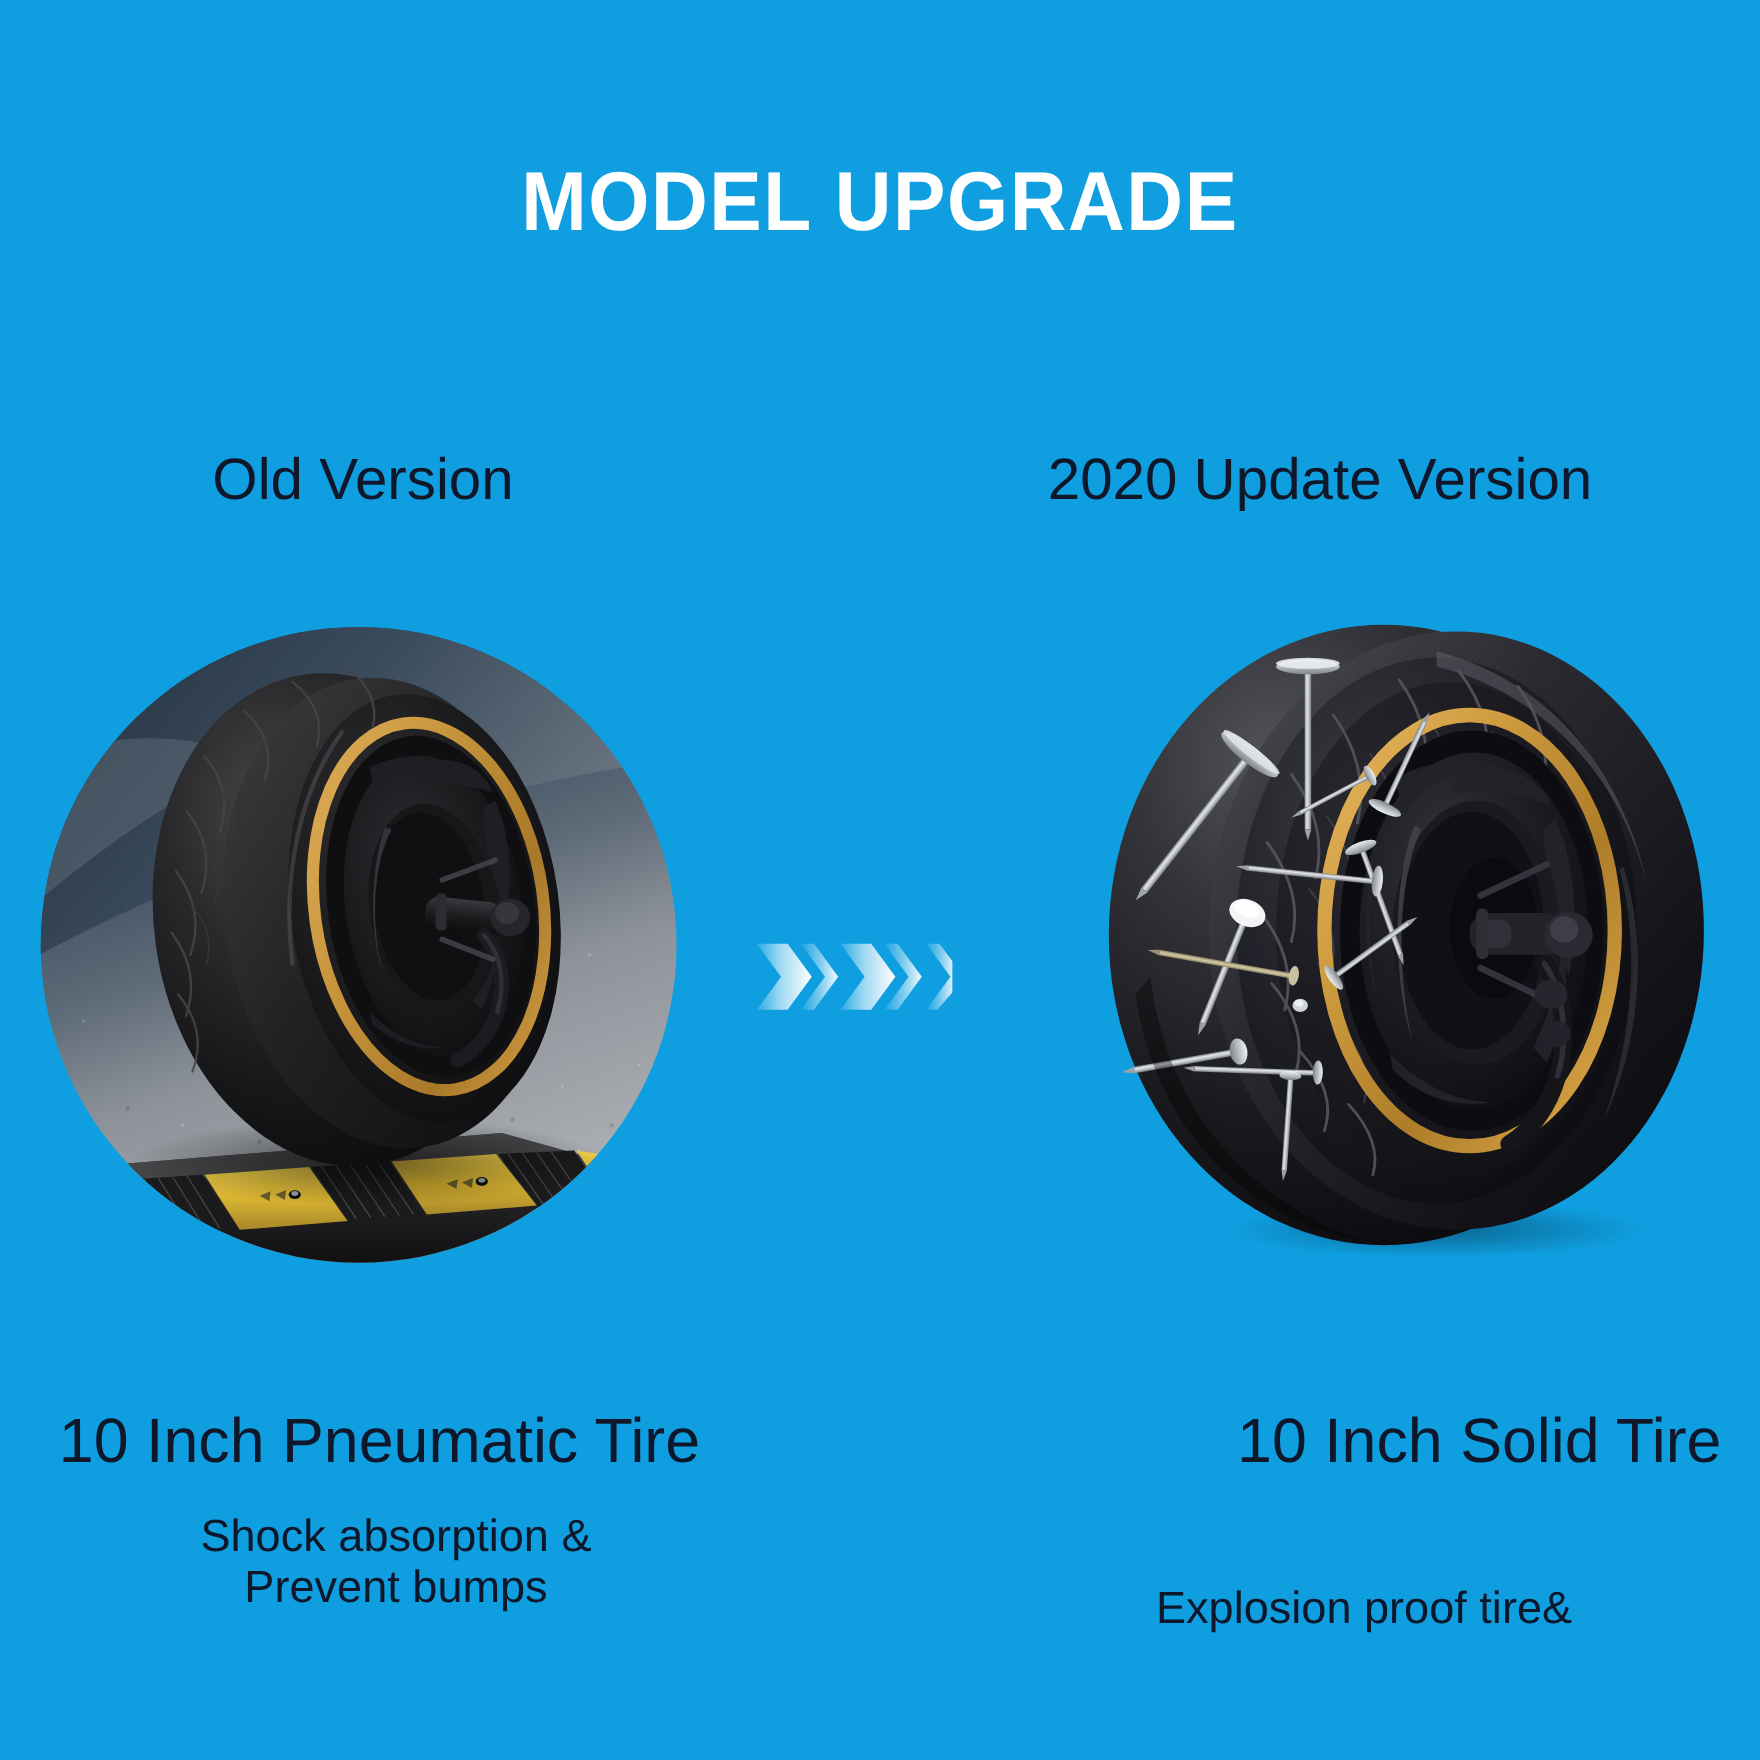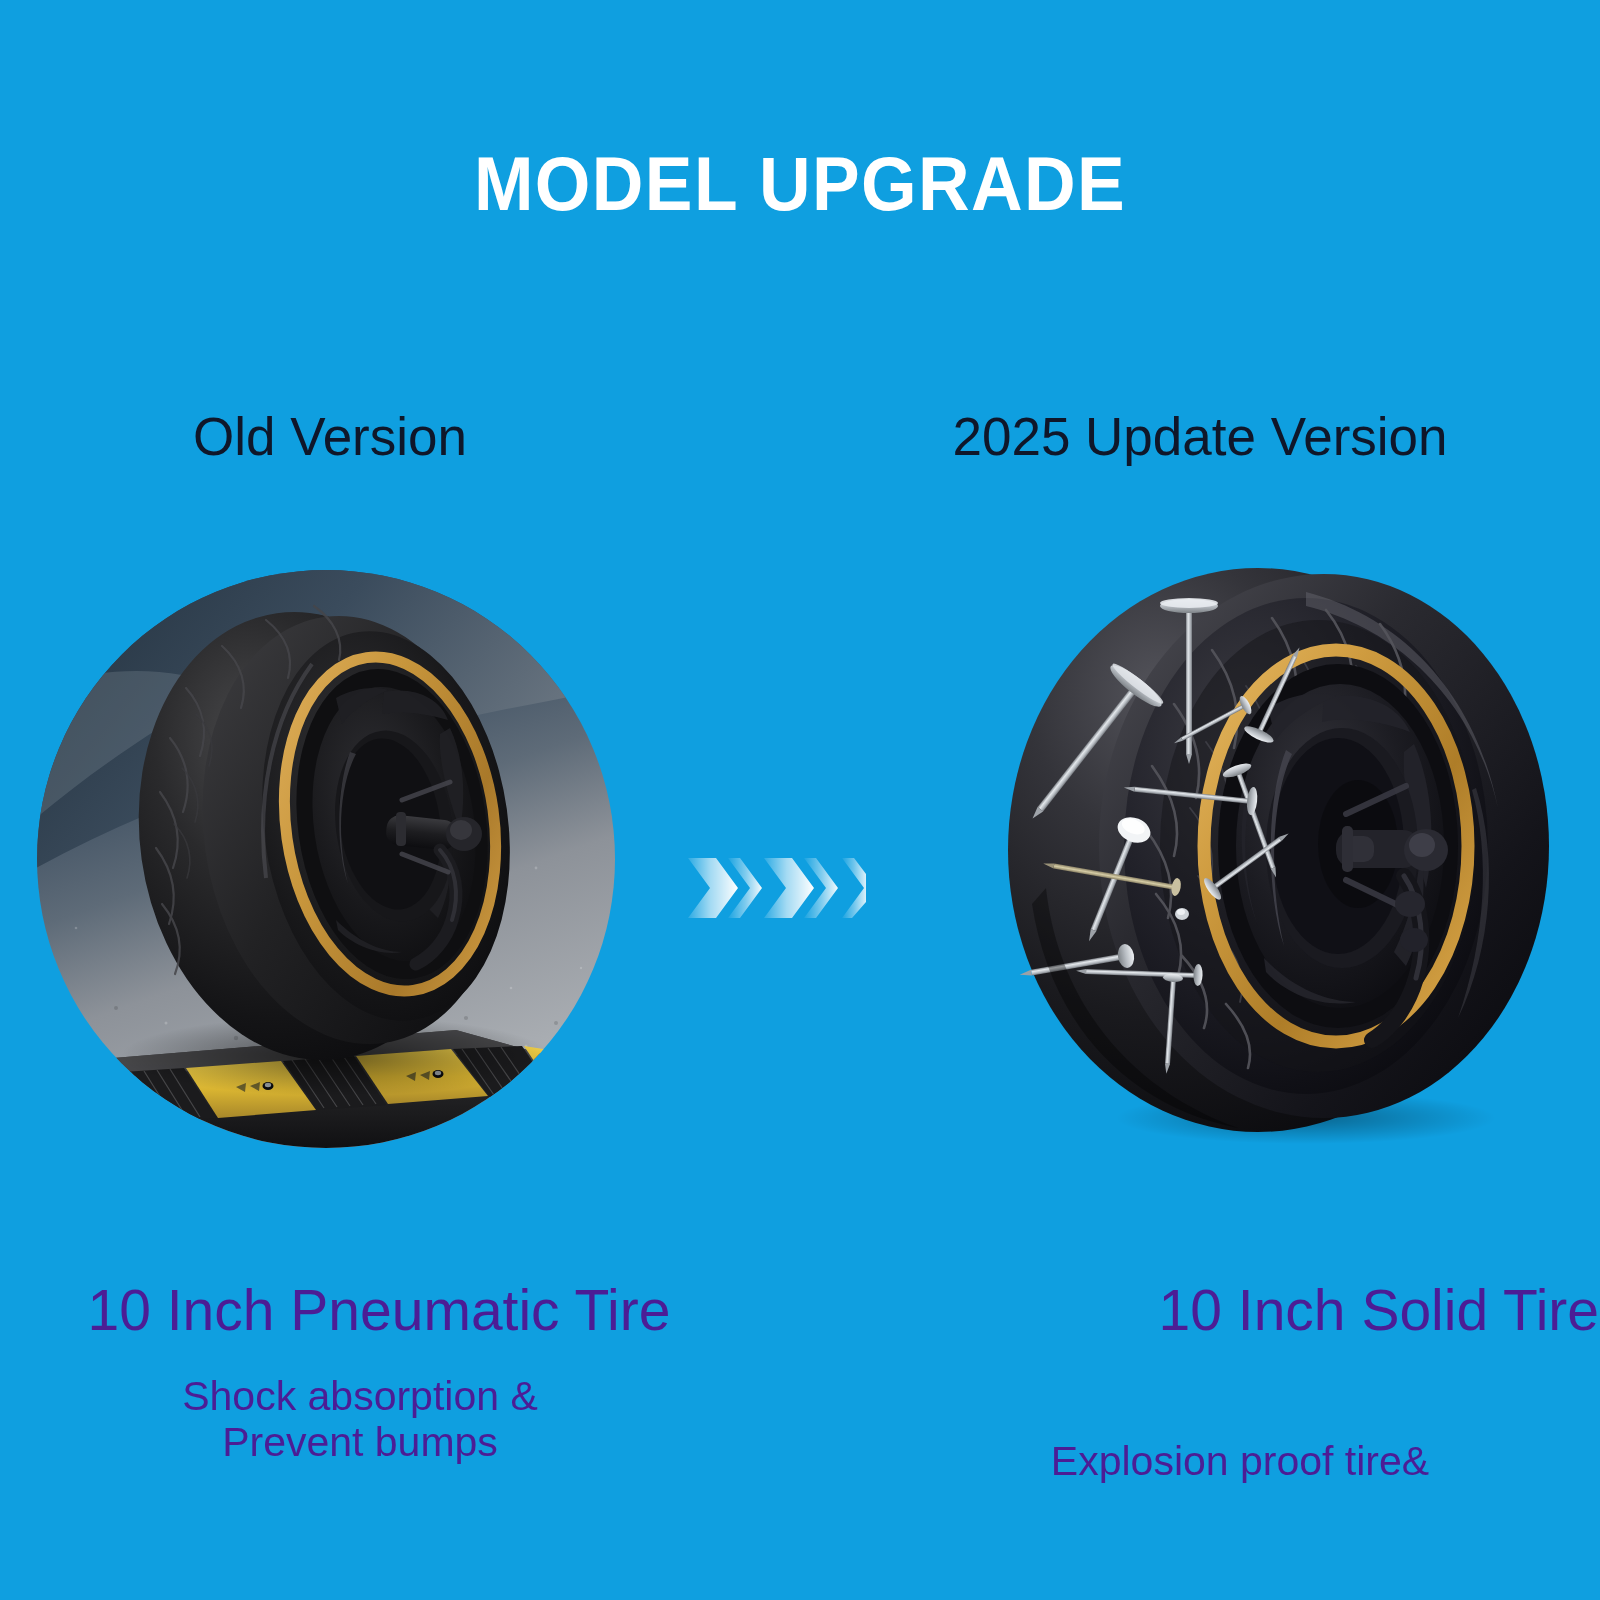--- a/index.html
+++ b/index.html
@@ -48,50 +48,49 @@
   .arrow{
     position:absolute;
     left:686px; top:852px;
     width:180px; height:72px;
   }
   .arrow svg{ display:block; width:100%; height:100%; }
 
   
   .headline{
     position:absolute;
-    color:#4c1d95;
+    color:#0f172a;
     font-size:57px;
     font-weight:normal;
     line-height:1;
     white-space:nowrap;
-    margin-left:34px;
   }
   .headline.left  { top:1282px; left:0;    width:690px;  text-align:center; }
   .headline.right { top:1282px; left:905px; width:660px;  text-align:right; }
 
   .subcap{
     position:absolute;
-    color:#4c1d95;
+    color:#0f172a;
     font-size:41px;
     font-weight:normal;
     line-height:1.12;
     text-align:center;
   }
   .subcap.left  { top:1374px; left:30px;  width:660px; }
   .subcap.right { top:1439px; left:935px; width:610px; }
   .subcap span{ display:block; }
 </style>
 </head>
 <body>
 
 <div class="title">MODEL UPGRADE</div>
 
 <div class="ver-label left">Old Version</div>
 
-<div class="ver-label right">2025 Update Version</div>
+<div class="ver-label right">2020 Update Version</div>
 
 <div class="panel left">
   <svg viewBox="0 0 580 582" xmlns="http://www.w3.org/2000/svg">
     <defs>
       <clipPath id="circClip">
         <circle cx="290" cy="291" r="289"></circle>
       </clipPath>
 
       <linearGradient id="road" x1="0" y1="0" x2="0.35" y2="1">
         <stop offset="0" stop-color="#2b3a4a"></stop>

